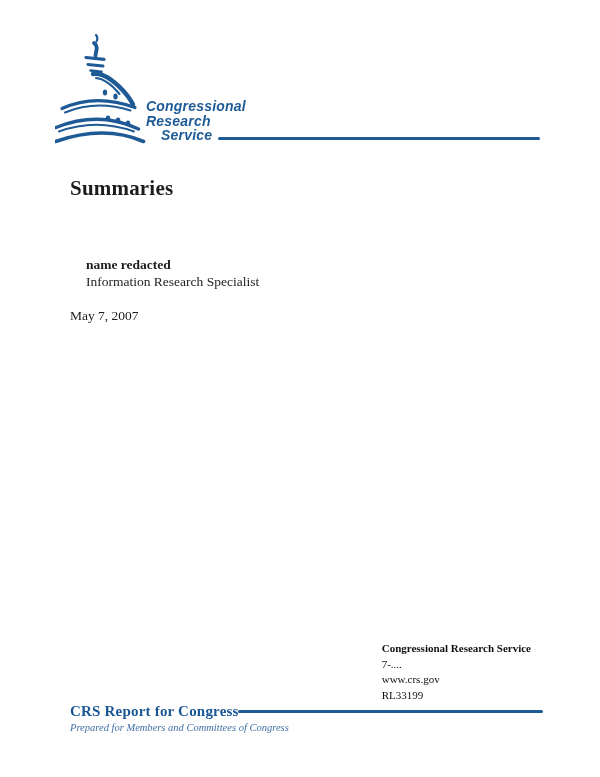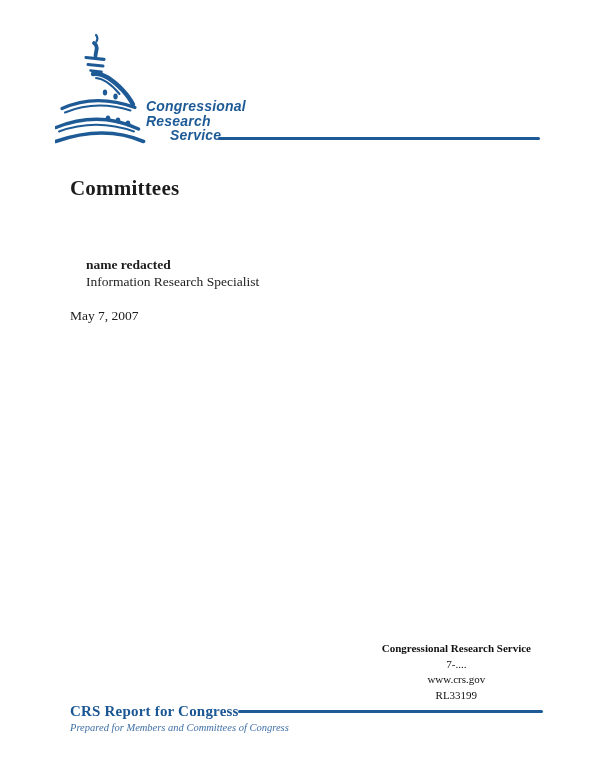--- a/index.html
+++ b/index.html
@@ -22,21 +22,21 @@
     width: 200px; height: 125px;
   }
   .logo-wordmark {
     position: absolute; left: 146px; top: 99px;
     font-family: "Liberation Sans", sans-serif;
     font-weight: bold; font-style: italic;
     font-size: 14px; line-height: 14.5px;
     color: #1e5b96; letter-spacing: 0.2px;
   }
   .logo-wordmark .l2 { }
-  .logo-wordmark .l3 { margin-left: 24px; }
+  .logo-wordmark .l3 { margin-left: 15px; }
   .logo-rule {
     position: absolute; left: 218px; top: 137px;
     width: 322px; height: 2.6px;
     background: #1e5b96; border-radius: 2px;
   }
 
   
   .report-title {
     position: absolute; left: 70px; top: 174px;
     width: 490px;
@@ -51,21 +51,21 @@
   }
   .author-name { font-weight: bold; }
   .report-date {
     position: absolute; left: 70px; top: 308px;
     font-size: 13.5px; color: #1c1c1c;
   }
 
   
   .report-info {
     position: absolute; right: 69px; top: 641px;
-    text-align: center;
+    text-align: left;
     font-size: 11px; line-height: 15.5px; color: #111111;
   }
   .report-info .org { font-weight: bold; }
   .report-info .site { color: #111111; text-decoration: none; }
 
   
   .footer-brand {
     position: absolute; left: 70px; top: 703px;
     font-weight: bold; font-size: 15px;
     color: #1a5794; letter-spacing: 0.2px; font-family: Liberation Serif, serif;
@@ -115,21 +115,21 @@
   </svg>
 
   <div class="logo-wordmark">
     <div class="l1">Congressional</div>
     <div class="l2">Research</div>
     <div class="l3">Service</div>
   </div>
   <div class="logo-rule"></div>
 
   <div class="report-title">
-    <div>Committees</div>
+    <div>Summaries</div>
   </div>
 
   <div class="author-block">
     <div class="author-name">name redacted</div>
     <div class="author-role">Information Research Specialist</div>
   </div>
   <div class="report-date">May 7, 2007</div>
 
   <div class="report-info">
     <div class="org">Congressional Research Service</div>

